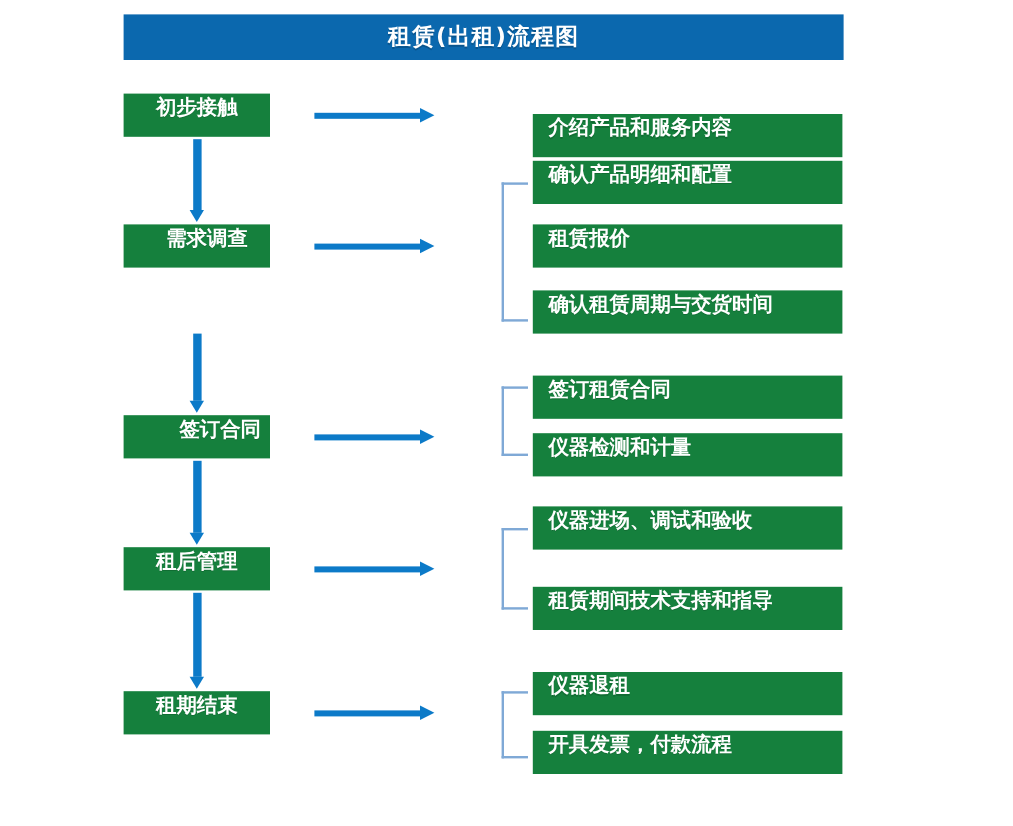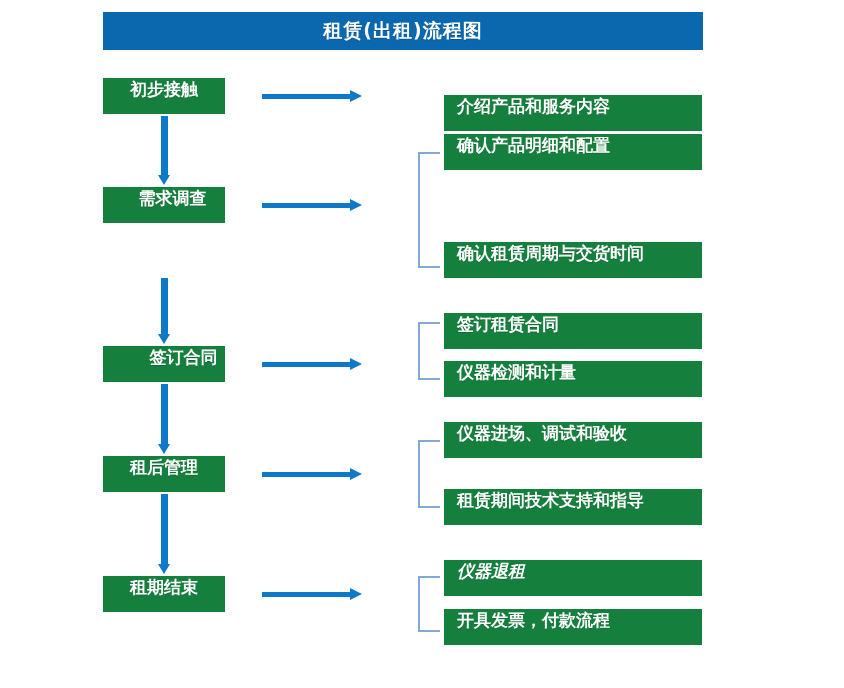--- a/index.html
+++ b/index.html
@@ -152,35 +152,38 @@
   <div class="bracket" style="top:322px;height:58px;"></div>
   <div class="bracket" style="top:440px;height:68px;"></div>
   <div class="bracket" style="top:576px;height:56px;"></div>
 
   <div class="box right" style="top:78px;margin-top:17px;">
     <span class="box-text">介绍产品和服务内容</span>
   </div>
   <div class="box right" style="top:134px;">
     <span class="box-text">确认产品明细和配置</span>
   </div>
+  <div class="box right" style="top:187px;">
+    <span class="box-text">租赁报价</span>
+  </div>
   <div class="box right" style="top:242px;">
     <span class="box-text">确认租赁周期与交货时间</span>
   </div>
   <div class="box right" style="top:313px;">
     <span class="box-text">签订租赁合同</span>
   </div>
   <div class="box right" style="top:361px;">
     <span class="box-text">仪器检测和计量</span>
   </div>
   <div class="box right" style="top:489px;">
     <span class="box-text">租赁期间技术支持和指导</span>
   </div>
   <div class="box right" style="top:422px;">
     <span class="box-text">仪器进场、调试和验收</span>
   </div>
-  <div class="box right" style="top:560px;font-style:italic;">
+  <div class="box right" style="top:560px;">
     <span class="box-text">仪器退租</span>
   </div>
   <div class="box right" style="top:609px;">
     <span class="box-text">开具发票，付款流程</span>
   </div>
 
 </div>
 
 </body></html>

